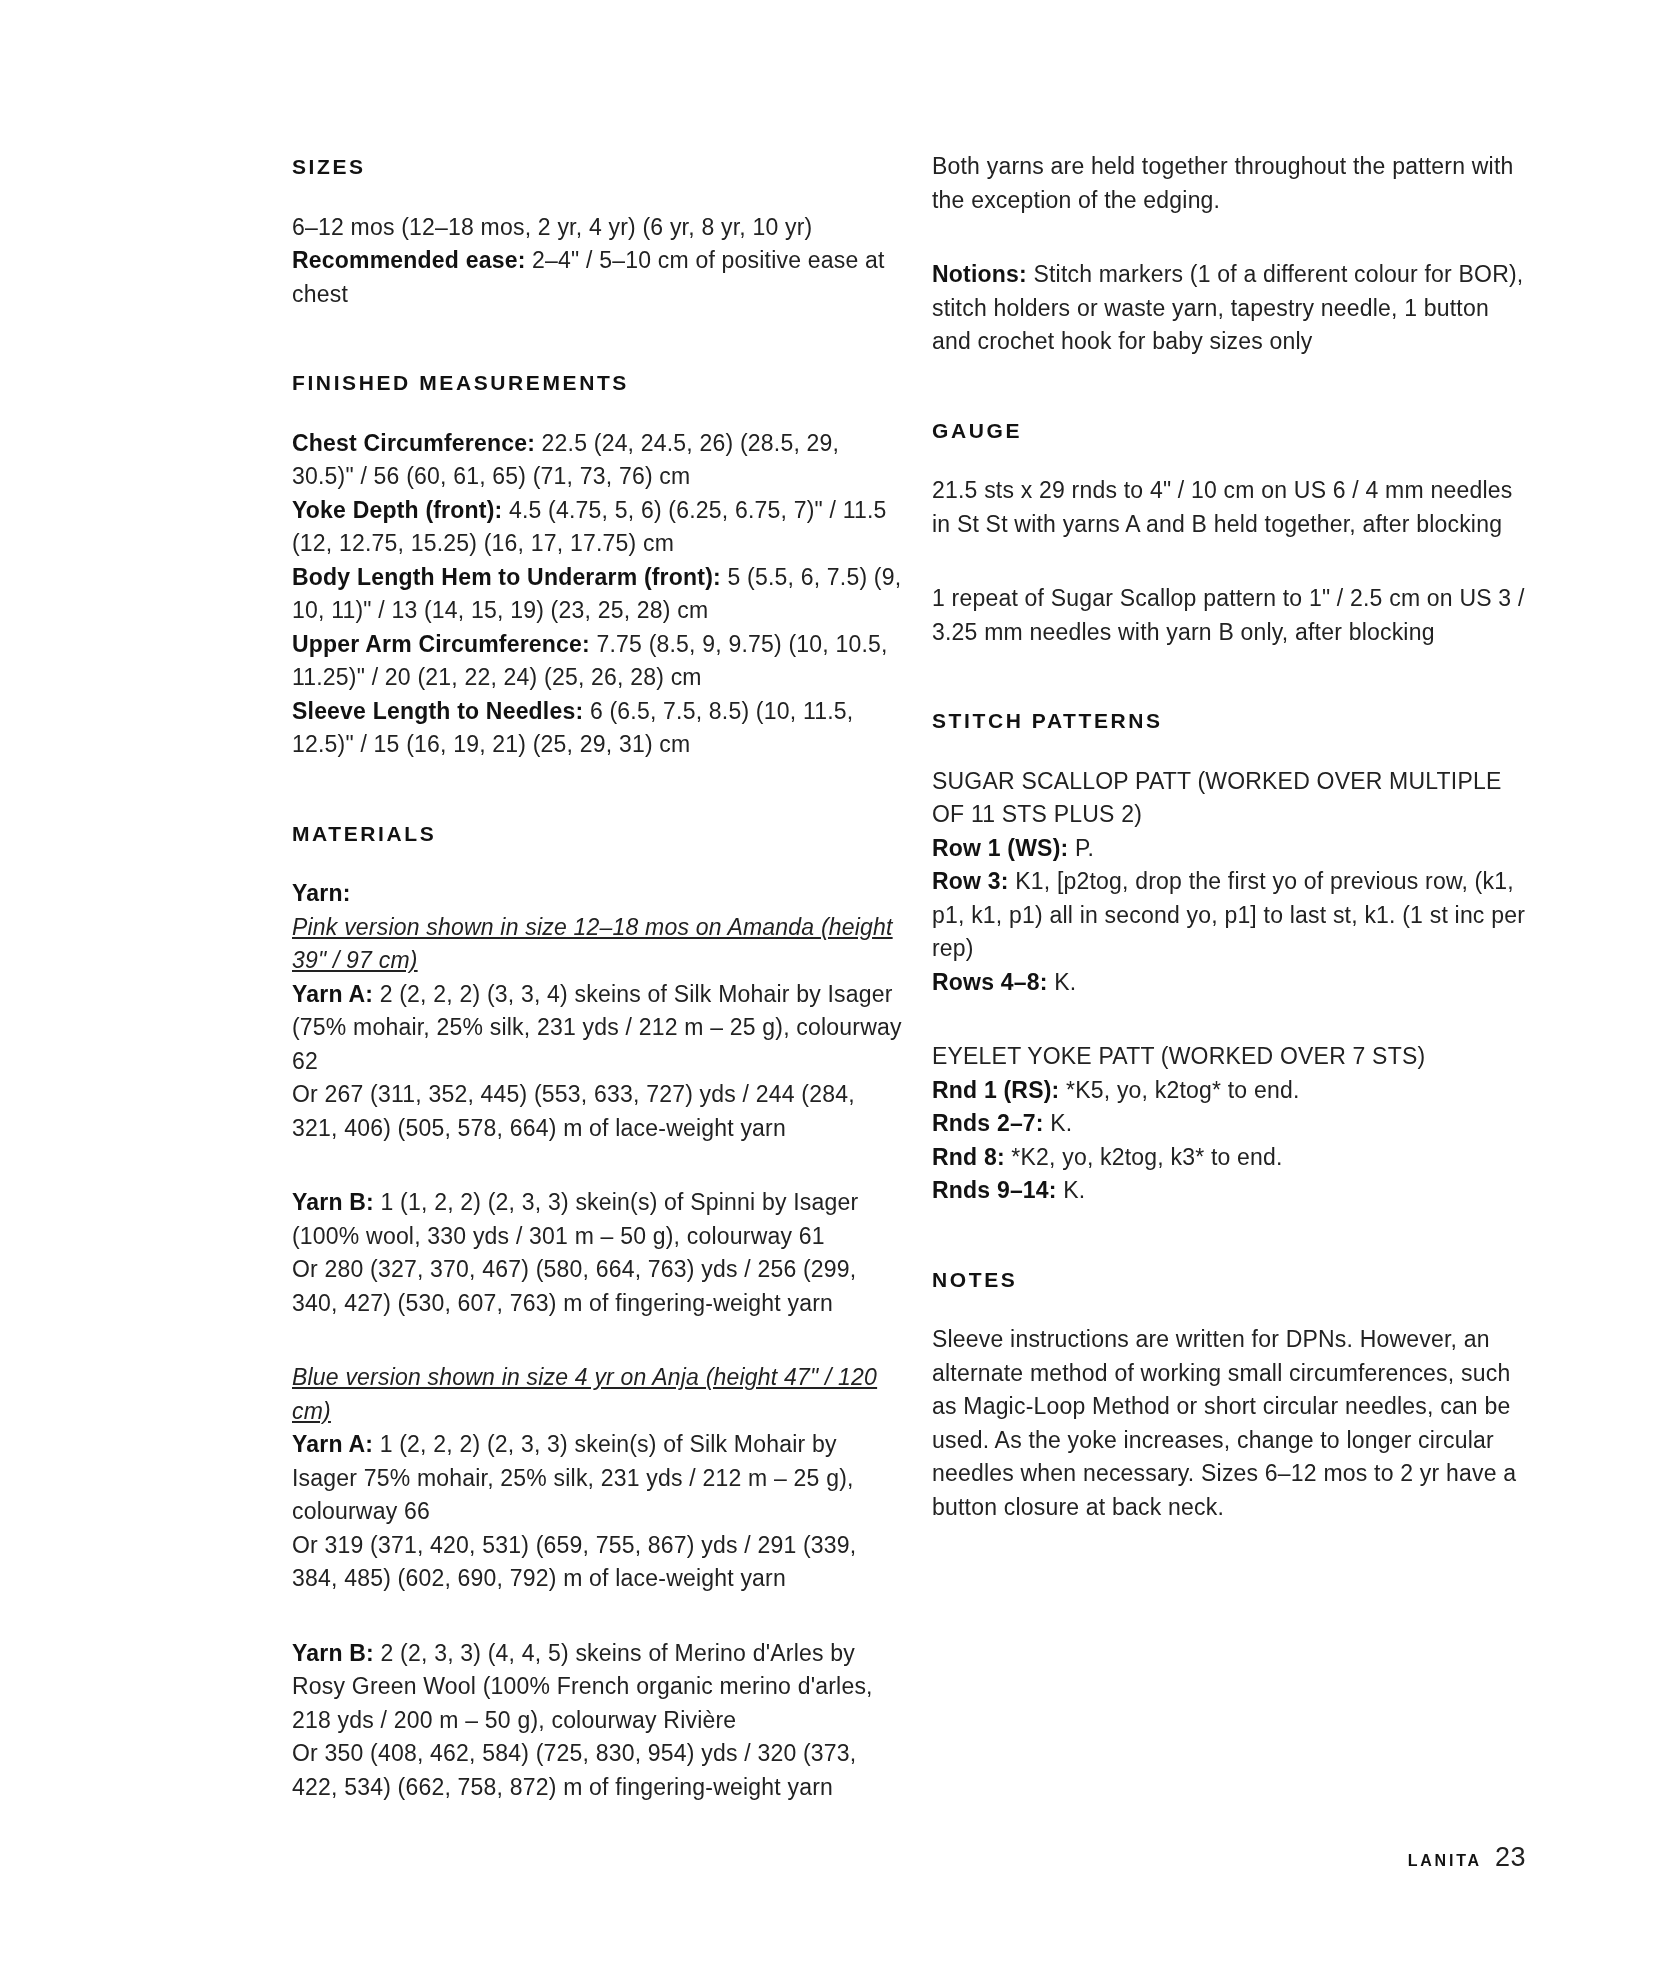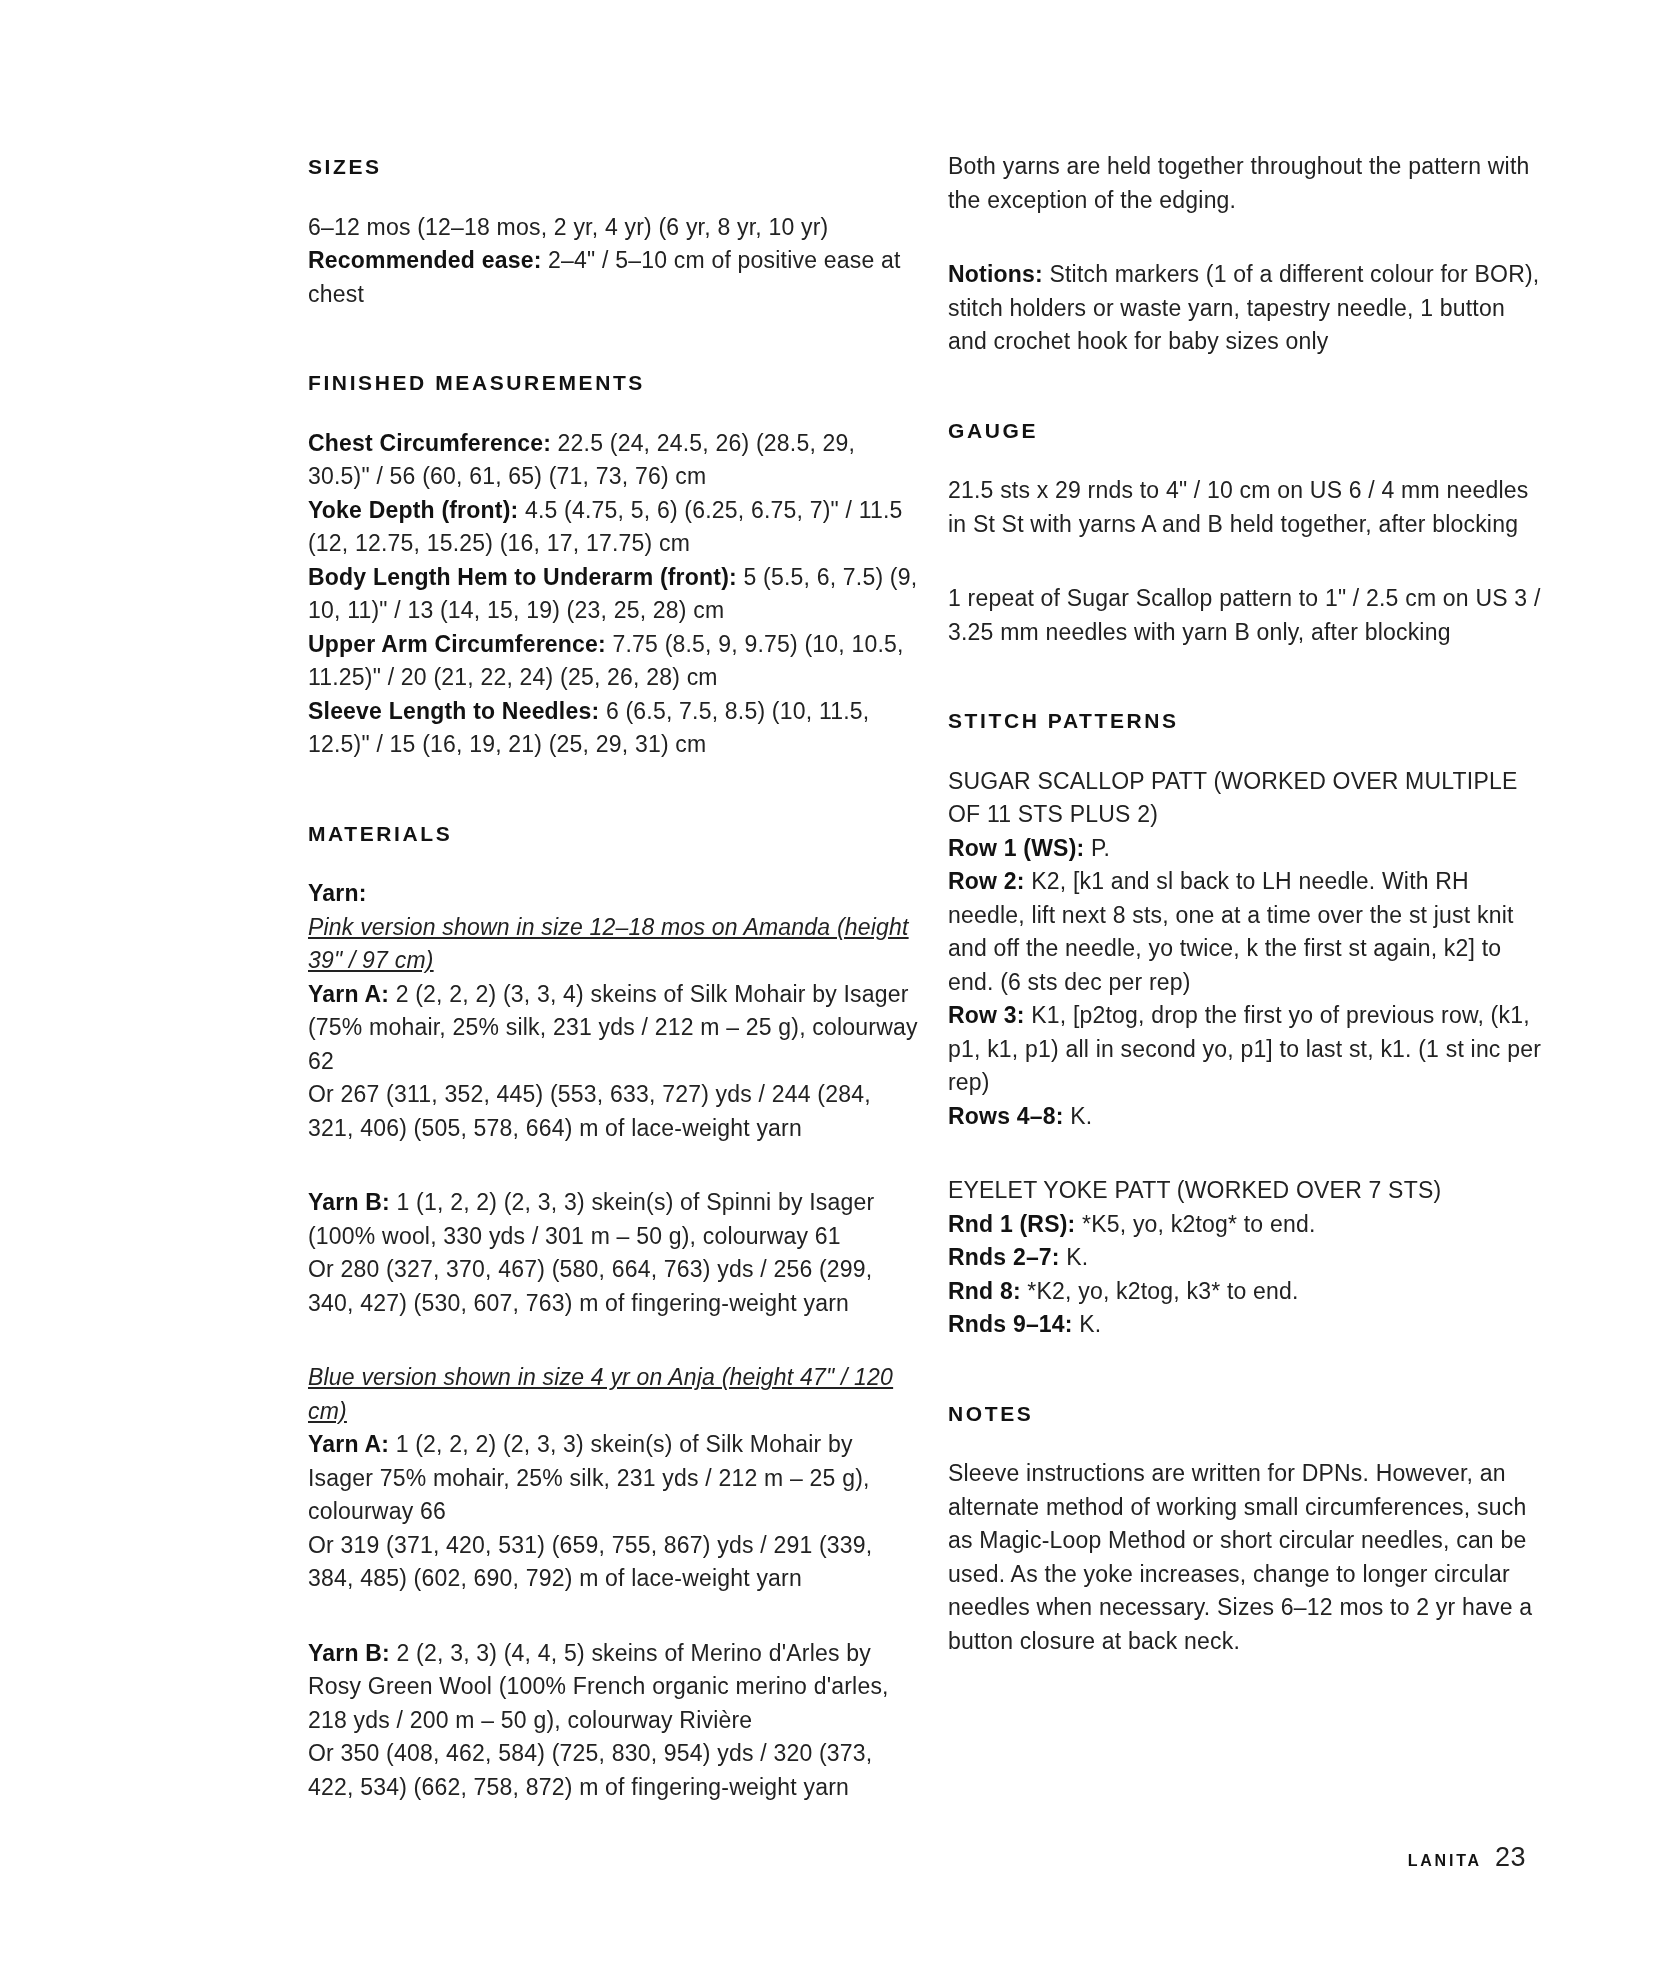--- a/index.html
+++ b/index.html
@@ -5,21 +5,21 @@
   html,body { margin:0; padding:0; background:#ffffff; }
   .page {
     position:relative;
     width:1654px; height:1976px;
     background:#ffffff;
     font-family:"Liberation Sans","DejaVu Sans",sans-serif;
     color:#222222;
     overflow:hidden;
   }
   .columns {
-    position:absolute; top:150px; left:308px;
+    position:absolute; top:150px; left:292px;
     display:flex; gap:30px;
   }
   .col { width:610px; font-size:23px; line-height:33.5px; letter-spacing:0.2px; }
   .col-right { width:600px; }
   h2 {
     font-size:21px; line-height:33.5px; font-weight:700;
     letter-spacing:2.6px; color:#121212;
     margin:55px 0 27px 0;
   }
   .col > :first-child { margin-top:0; }
@@ -112,23 +112,20 @@
       <div class="block">21.5 sts x 29 rnds to 4" / 10 cm on US 6 / 4 mm needles in St St with yarns A and B held together, after blocking</div>
       <div class="block">1 repeat of Sugar Scallop pattern to 1" / 2.5 cm on US 3 / 3.25 mm needles with yarn B only, after blocking</div>
 
       <h2>STITCH PATTERNS</h2>
       <div class="block">
         <div class="line">SUGAR SCALLOP PATT (WORKED OVER MULTIPLE OF 11 STS PLUS 2)</div>
         <div class="line">
           <b>Row 1 (WS):</b><span> P.</span>
         </div>
         <div class="line">
-          <b>Row 2:</b><span> K2, [k1 and sl back to LH needle. With RH needle, lift next 8 sts, one at a time over the st just knit and off the needle, yo twice, k the first st again, k2] to end. (6 sts dec per rep)</span>
-        </div>
-        <div class="line">
           <b>Row 3:</b><span> K1, [p2tog, drop the first yo of previous row, (k1, p1, k1, p1) all in second yo, p1] to last st, k1. (1 st inc per rep)</span>
         </div>
         <div class="line">
           <b>Rows 4–8:</b><span> K.</span>
         </div>
       </div>
       <div class="block">
         <div class="line">EYELET YOKE PATT (WORKED OVER 7 STS)</div>
         <div class="line">
           <b>Rnd 1 (RS):</b><span> *K5, yo, k2tog* to end.</span>

